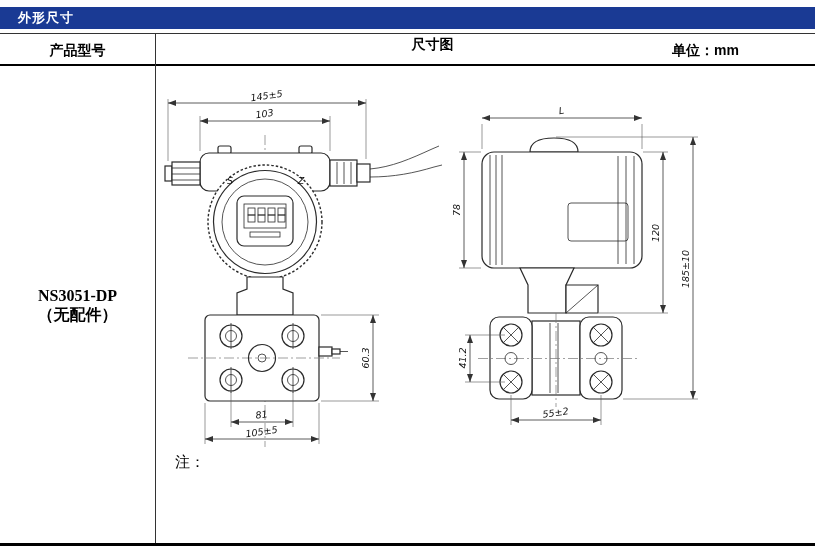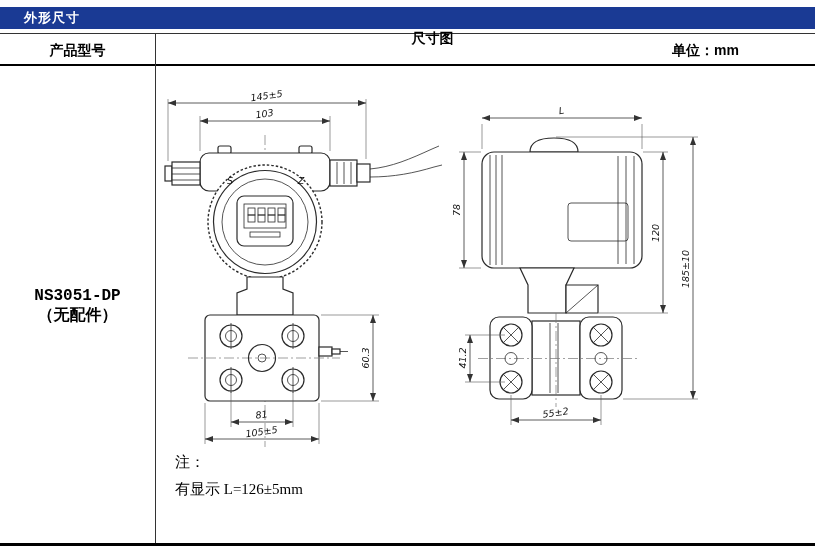--- a/index.html
+++ b/index.html
@@ -2,35 +2,35 @@
 <html><head>
 <meta charset="utf-8">
 <style>
   * { margin:0; padding:0; box-sizing:border-box; }
   html,body { width:815px; height:550px; background:#fff; }
   body { font-family:"Liberation Sans", sans-serif; position:relative; overflow:hidden; color:#000; }
   .page { position:absolute; left:0; top:0; width:815px; height:550px; background:#fff; }
 
   .top-bar { position:absolute; left:0; top:7px; width:815px; height:22px;
              background:#1a3a94; color:#fff; font-weight:bold; font-size:13px;
-             line-height:22px; padding-left:24px; letter-spacing:1px; }
+             line-height:22px; padding-left:18px; letter-spacing:1px; }
 
   .rule { position:absolute; left:0; width:815px; }
   .rule-top    { top:33px; height:1px; background:#333; }
   .rule-header { top:64px; height:2px; background:#000; }
   .rule-bottom { top:543px; height:3px; background:#000; }
   .vline { position:absolute; left:155px; top:33px; width:1px; height:511px; background:#333; }
 
   .th { position:absolute; font-weight:bold; font-size:14px; }
   .th-model   { left:0;   top:42px; width:155px; text-align:center; }
-  .th-drawing { left:155px; top:30px; width:555px; text-align:center; }
+  .th-drawing { left:155px; top:36px; width:555px; text-align:center; }
   .th-unit    { left:672px; top:42px; width:160px; text-align:left; }
 
   .model-cell { position:absolute; left:0; top:287px; width:155px; text-align:center;
-                font-family:Liberation Mono, monospace; font-weight:bold; font-size:16px; }
+                font-family:Liberation Serif, serif; font-weight:bold; font-size:16px; }
   .model-cell .variant { }
 
   .notes { position:absolute; left:175px; top:449px;
            font-family:"Liberation Serif", serif; font-size:15px; line-height:27px; }
 
   .drawing-svg { position:absolute; left:160px; top:85px; }
   .drawing-svg text { font-family:"DejaVu Sans", sans-serif; font-size:9.5px;
                       font-style:italic; fill:#111; text-anchor:middle; }
   .outline { fill:none; stroke:#2a2a2a; stroke-width:1.2; }
   .outline-f { fill:#fff; stroke:#2a2a2a; stroke-width:1.2; }
@@ -205,17 +205,16 @@
       <text x="499" y="148" transform="rotate(-90 499 148)">120</text>
 
       <path class="ext" d="M396,52 H538 M463,314 H538"></path>
       <path class="dim" d="M533,52 V314" marker-start="url(#arrow)" marker-end="url(#arrow)"></path>
       <text x="529" y="184" transform="rotate(-90 529 184)">185±10</text>
     </g>
   </svg>
 
   <div class="notes">
     <div>注：</div>
-    <div>有显示 L=126±5mm</div>
   </div>
 
   <div class="rule rule-bottom"></div>
 </div>
 
 </body></html>

